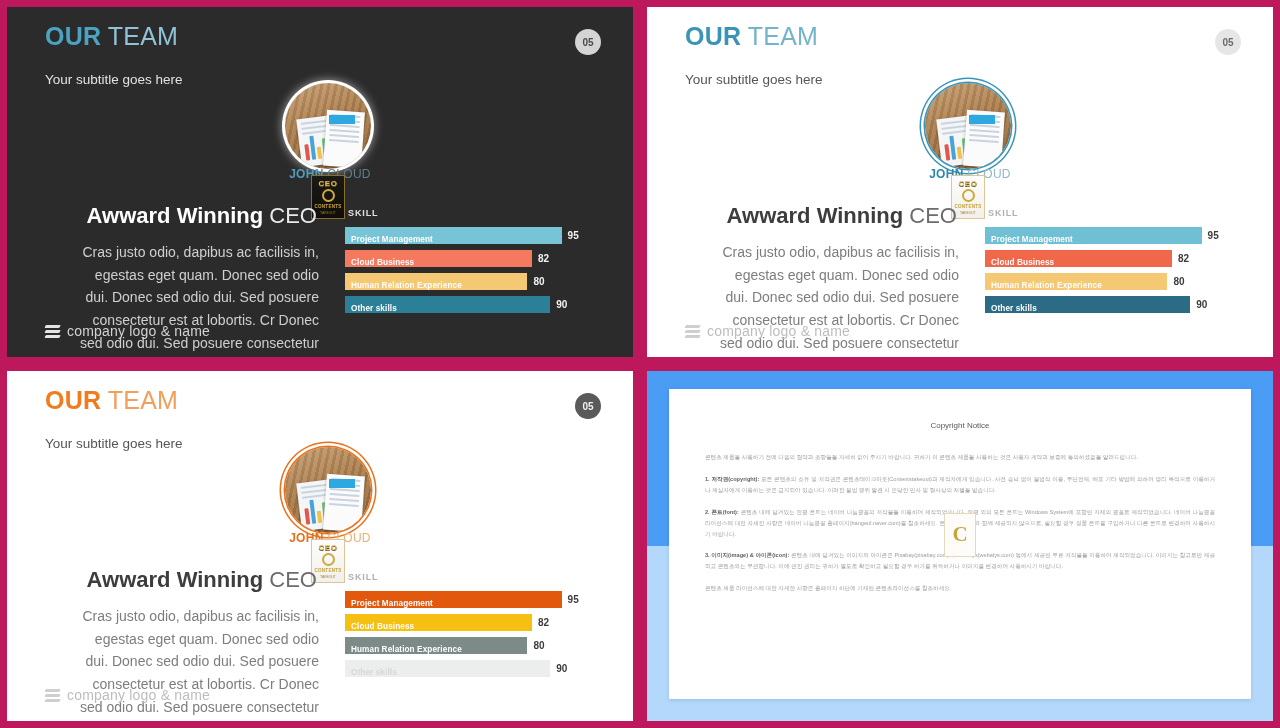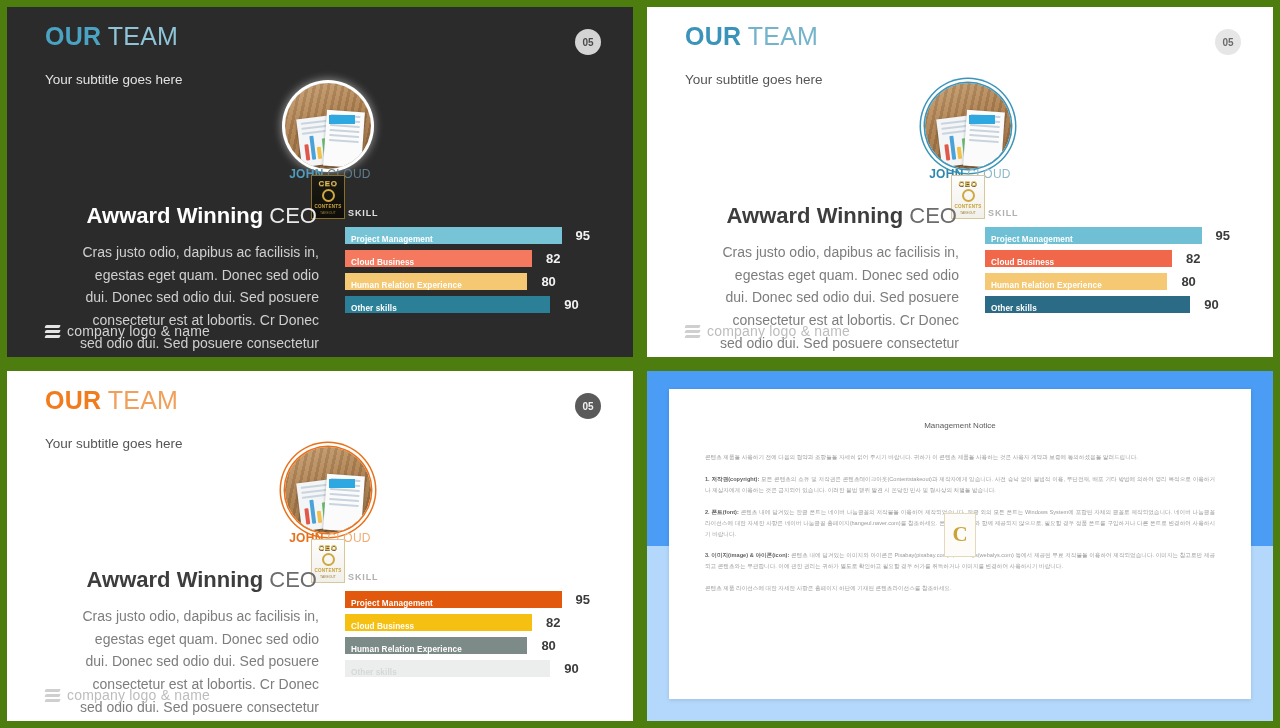--- a/index.html
+++ b/index.html
@@ -11,21 +11,21 @@
   }
   .grid {
     width: 1280px; height: 728px;
     display: grid;
     grid-template-columns: 640px 640px;
     grid-template-rows: 364px 364px;
   }
   .slide {
     position: relative;
     overflow: hidden;
-    border: 7px solid #4d7c0f;
+    border: 7px solid #be185d;
   }
 
   
   .slide.dark  { background: #2b2b2b; }
   .slide.light { background: #ffffff; }
 
   
   .hdr { position: absolute; left: 38px; top: 16px; }
   .hdr-title { font-size: 25px; letter-spacing: .2px; line-height: 1.1; white-space: nowrap; }
   .hdr-title .b { font-weight: bold; }
@@ -165,21 +165,21 @@
   .skills { position: absolute; left: 338px; top: 220px; width: 250px; }
   .skill-row { display: flex; align-items: center; margin-bottom: 6px; }
   .skill-bar {
     height: 17px; display: flex; align-items: flex-end;
     padding-left: 6px; position: relative;
   }
   .skill-name {
     font-size: 8.2px; font-weight: bold; color: #ffffff;
     white-space: nowrap; letter-spacing: .1px;
   }
-  .skill-val { margin-left: 14px; font-size: 13px; font-weight: bold; }
+  .skill-val { margin-left: 6px; font-size: 10px; font-weight: bold; }
   .dark  .skill-val { color: #f2f2f2; }
   .light .skill-val { color: #3b3b3b; }
 
   
   .footer {
     position: absolute; left: 38px; bottom: 18px;
     display: flex; align-items: center; gap: 7px;
   }
   .logo-mark { width: 15px; height: 15px; position: relative; }
   .logo-mark span {
@@ -522,21 +522,21 @@
           <span></span>
         </div>
       <div class="footer-text">company logo &amp; name</div>
     </div>
   </div>
 
   <div class="slide copyright">
     <div class="cp-bg-top"></div>
     <div class="cp-bg-bottom"></div>
     <div class="cp-card">
-      <div class="cp-subtitle">Management Notice</div>
+      <div class="cp-subtitle">Copyright Notice</div>
       <div class="cp-body">
           <div class="cp-para">콘텐츠 제품을 사용하기 전에 다음의 협약과 조항들을 자세히 읽어 주시기 바랍니다. 귀하가 이 콘텐츠 제품을 사용하는 것은 사용자 계약과 보증에 동의하셨음을 알려드립니다.</div>
           <div class="cp-para"><b>1. 저작권(copyright):</b> 모든 콘텐츠의 소유 및 저작권은 콘텐츠테이크아웃(Contentstakeout)과 제작자에게 있습니다. 사전 승낙 없이 불법적 이용, 무단전재, 배포 기타 방법에 의하여 영리 목적으로 이용하거나 제삼자에게 이용하는 것은 금지되어 있습니다. 이러한 불법 행위 발견 시 온당한 민사 및 형사상의 처벌을 받습니다.</div>
           <div class="cp-para"><b>2. 폰트(font):</b> 콘텐츠 내에 담겨있는 한글 폰트는 네이버 나눔글꼴의 저작물을 이용하여 제작되었습니다. 한글 외의 모든 폰트는 Windows System에 포함된 자체의 글꼴로 제작되었습니다. 네이버 나눔글꼴 라이선스에 대한 자세한 사항은 네이버 나눔글꼴 홈페이지(hangeul.naver.com)를 참조하세요. 폰트는 콘텐츠와 함께 제공되지 않으므로, 필요할 경우 정품 폰트를 구입하거나 다른 폰트로 변경하여 사용하시기 바랍니다.</div>
           <div class="cp-para"><b>3. 이미지(image) &amp; 아이콘(icon):</b> 콘텐츠 내에 담겨있는 이미지와 아이콘은 Pixabay(pixabay.com)와 Webalys(webalys.com) 등에서 제공된 무료 저작물을 이용하여 제작되었습니다. 이미지는 참고로만 제공되고 콘텐츠와는 무관합니다. 이에 관한 권리는 귀하가 별도로 확인하고 필요할 경우 허가를 취득하거나 이미지를 변경하여 사용하시기 바랍니다.</div>
           <div class="cp-para">콘텐츠 제품 라이선스에 대한 자세한 사항은 홈페이지 하단에 기재된 콘텐츠라이선스를 참조하세요.</div>
         </div>
       <div class="cp-watermark">
         <span class="g">C</span>
       </div>

